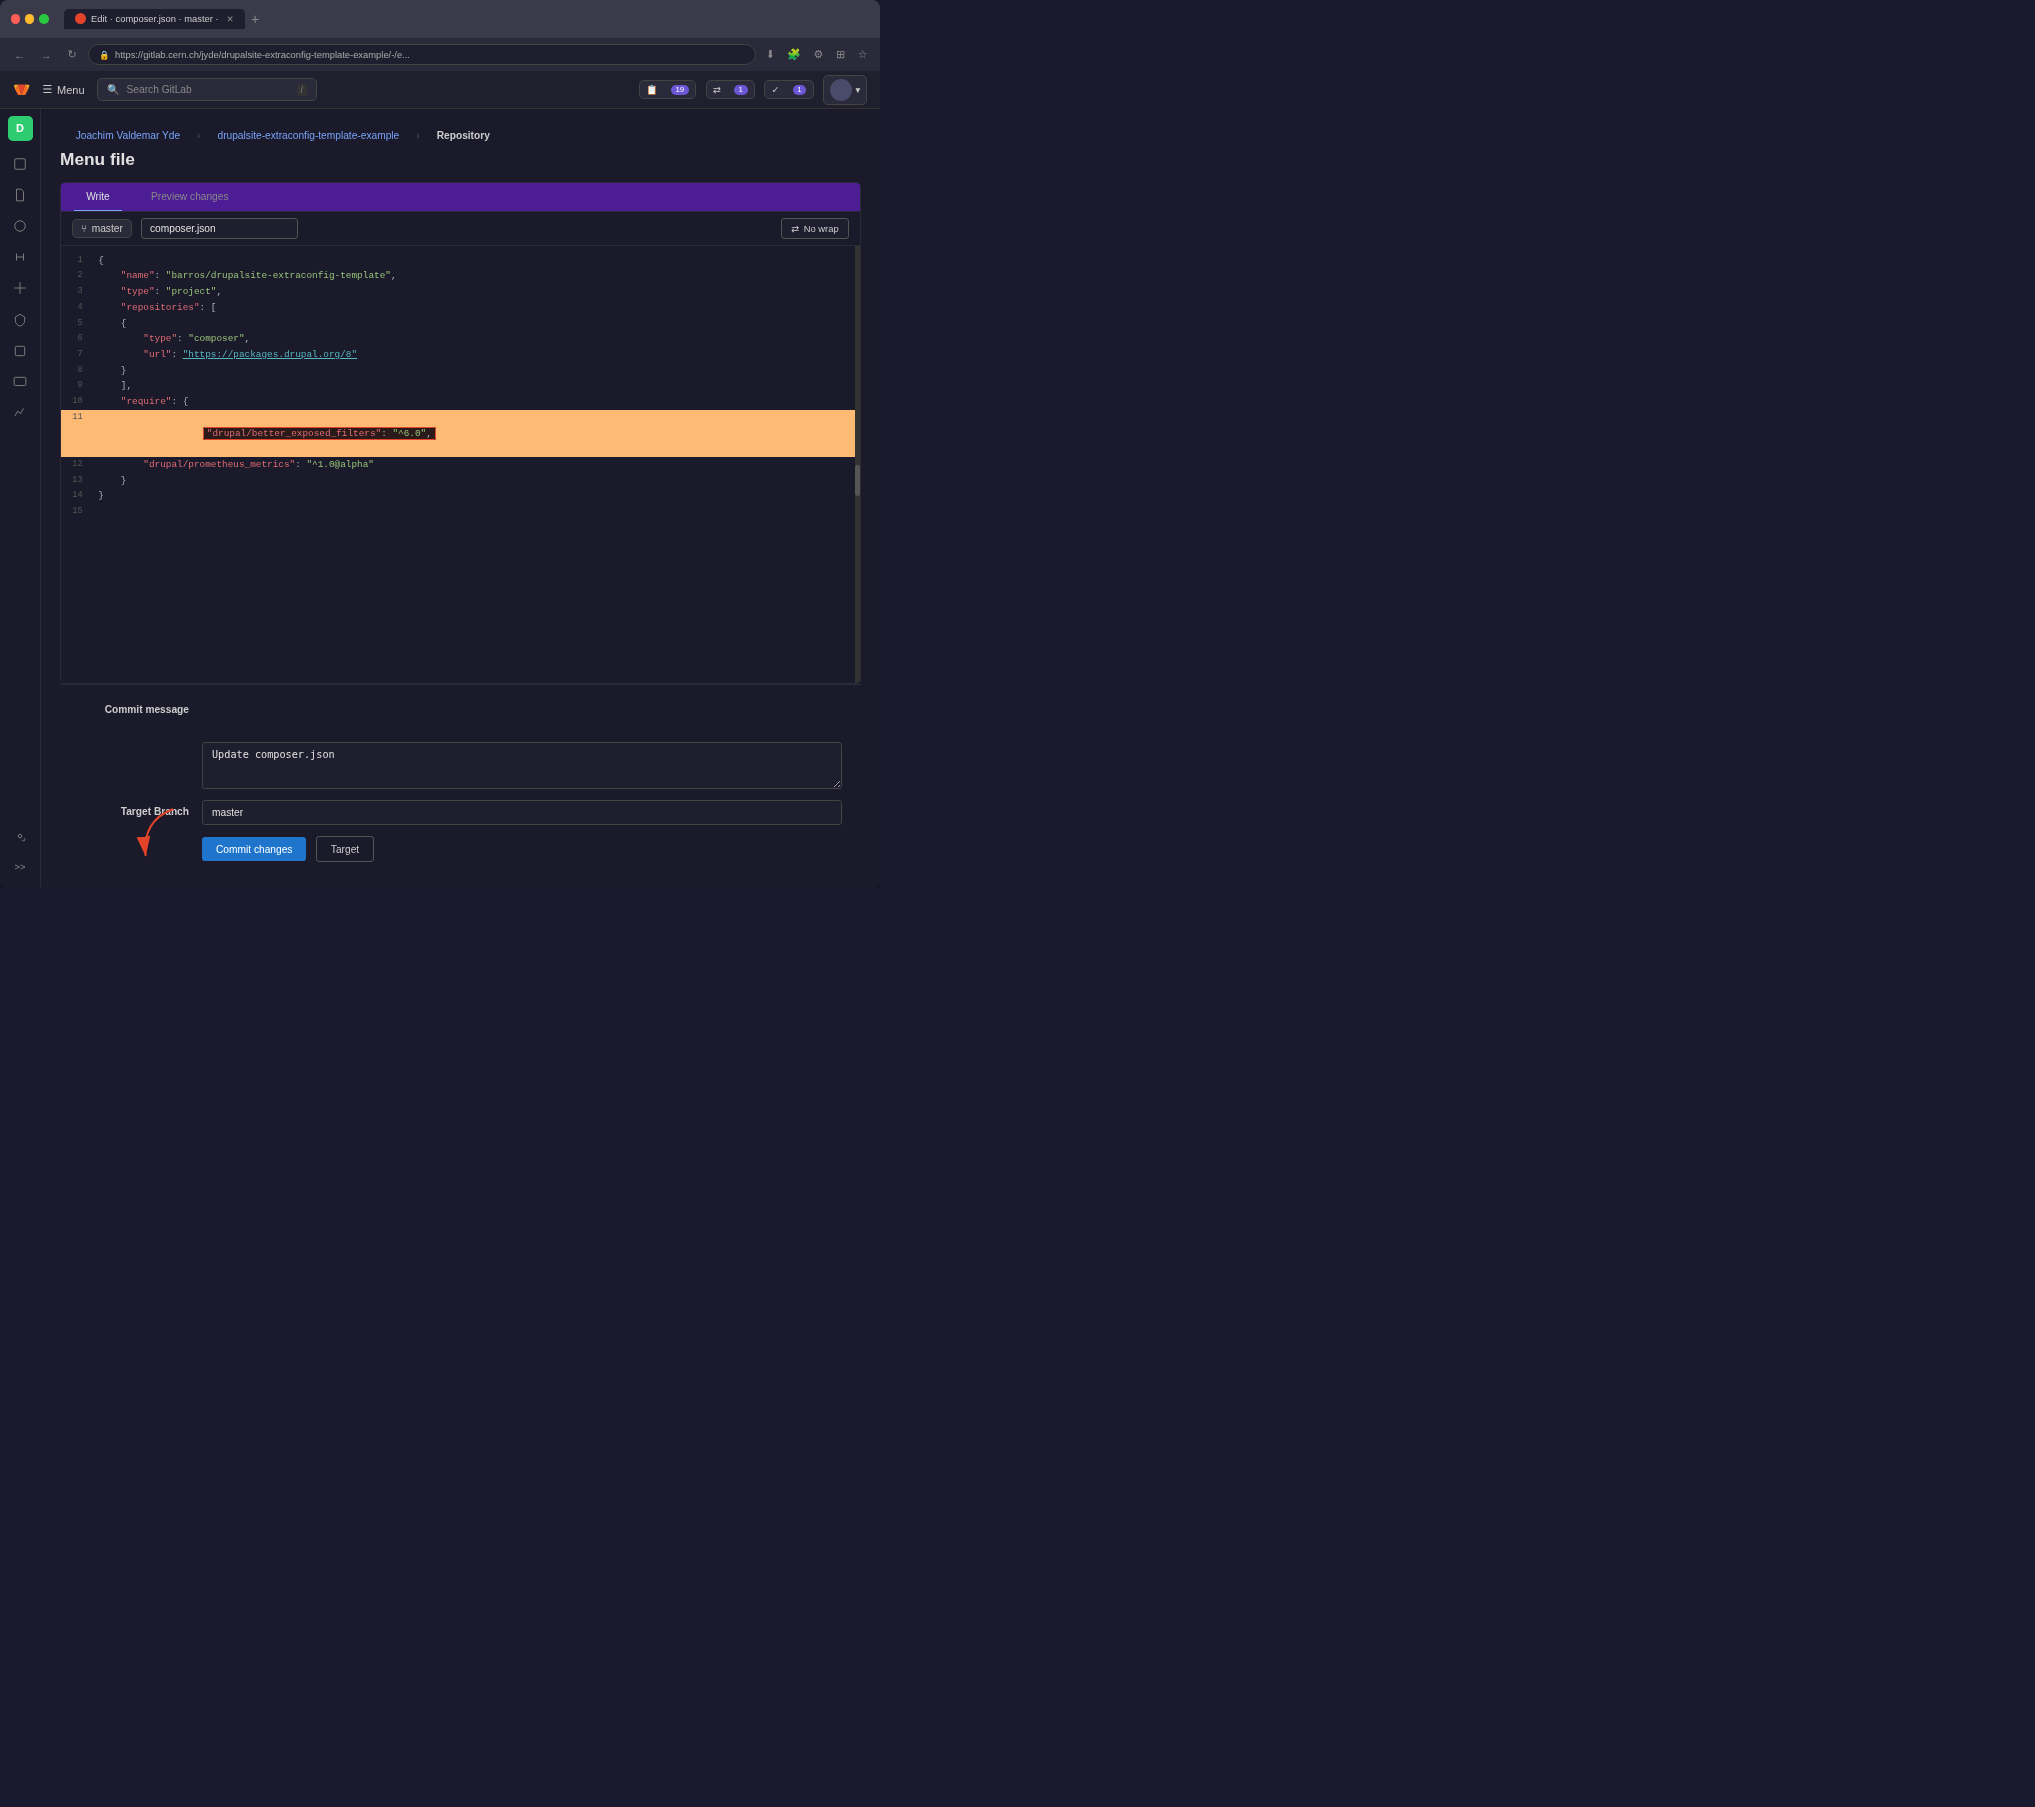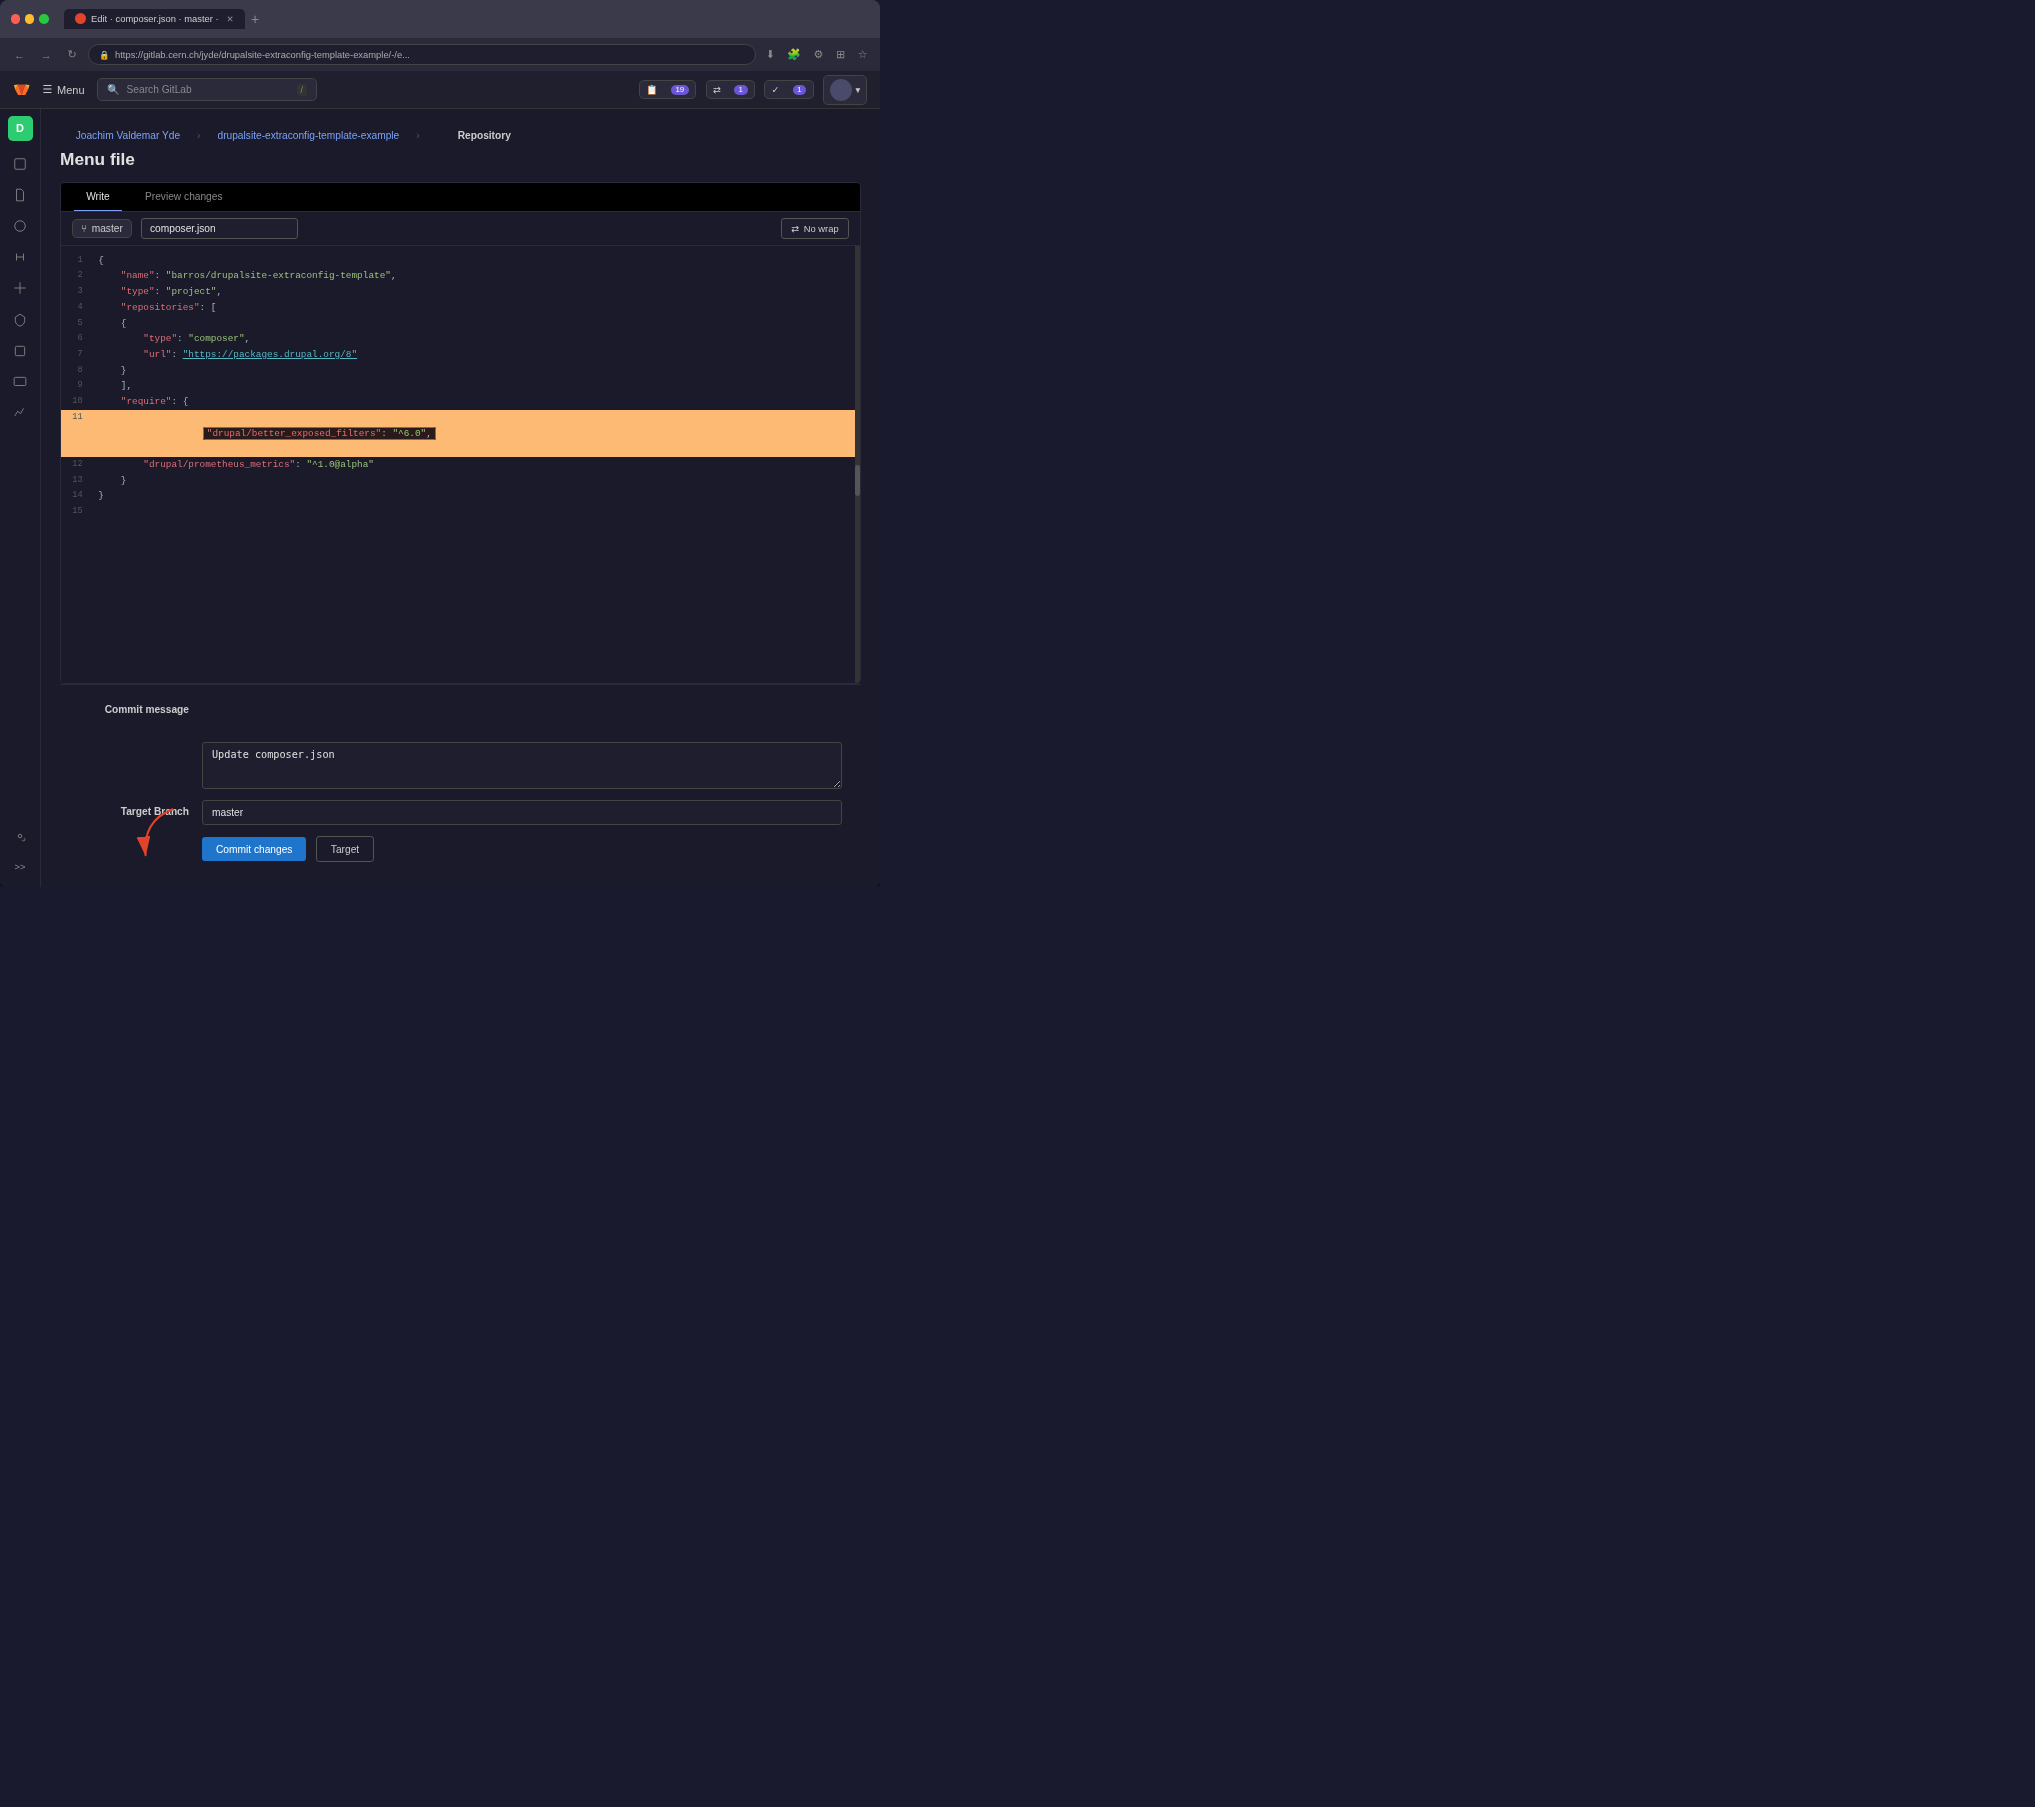--- a/index.html
+++ b/index.html
@@ -224,21 +224,21 @@
     
     .breadcrumb-bar {
       padding: 7.9px 15.7px;
       font-size: 10.2px;
       color: #888;
       display: flex;
       align-items: center;
       gap: 17px;
     }
     .breadcrumb-link { color: #7aa2f7; text-decoration: none; }
-    .breadcrumb-current { color: #ccc; font-weight: 600; margin-left: 21px; }
+    .breadcrumb-current { color: #ccc; font-weight: 600; }
     .breadcrumb-sep { color: #555; }
 
     
     .main-content {
       flex: 1;
       padding: 12.6px 19px;
       background: #1a1a2a;
       overflow-y: auto;
     }
 
@@ -251,26 +251,26 @@
 
     
     .edit-panel {
       background: #1e1e2e;
       border: 0.8px solid #2a2a3a;
       border-radius: 4.7px;
       overflow: hidden;
     }
 
     .edit-tabs {
-      background: #000000;
+      background: #4c1d95;
       border-bottom: 0.8px solid #2a2a3a;
       display: flex;
       align-items: center;
       padding: 0 12.6px;
-      gap: 10px;
+      gap: 16px;
     }
 
     .edit-tab {
       padding: 7.9px 12.6px;
       font-size: 10.2px;
       color: #888;
       cursor: pointer;
       border-bottom: 1.6px solid transparent;
     }
     .edit-tab.active {

